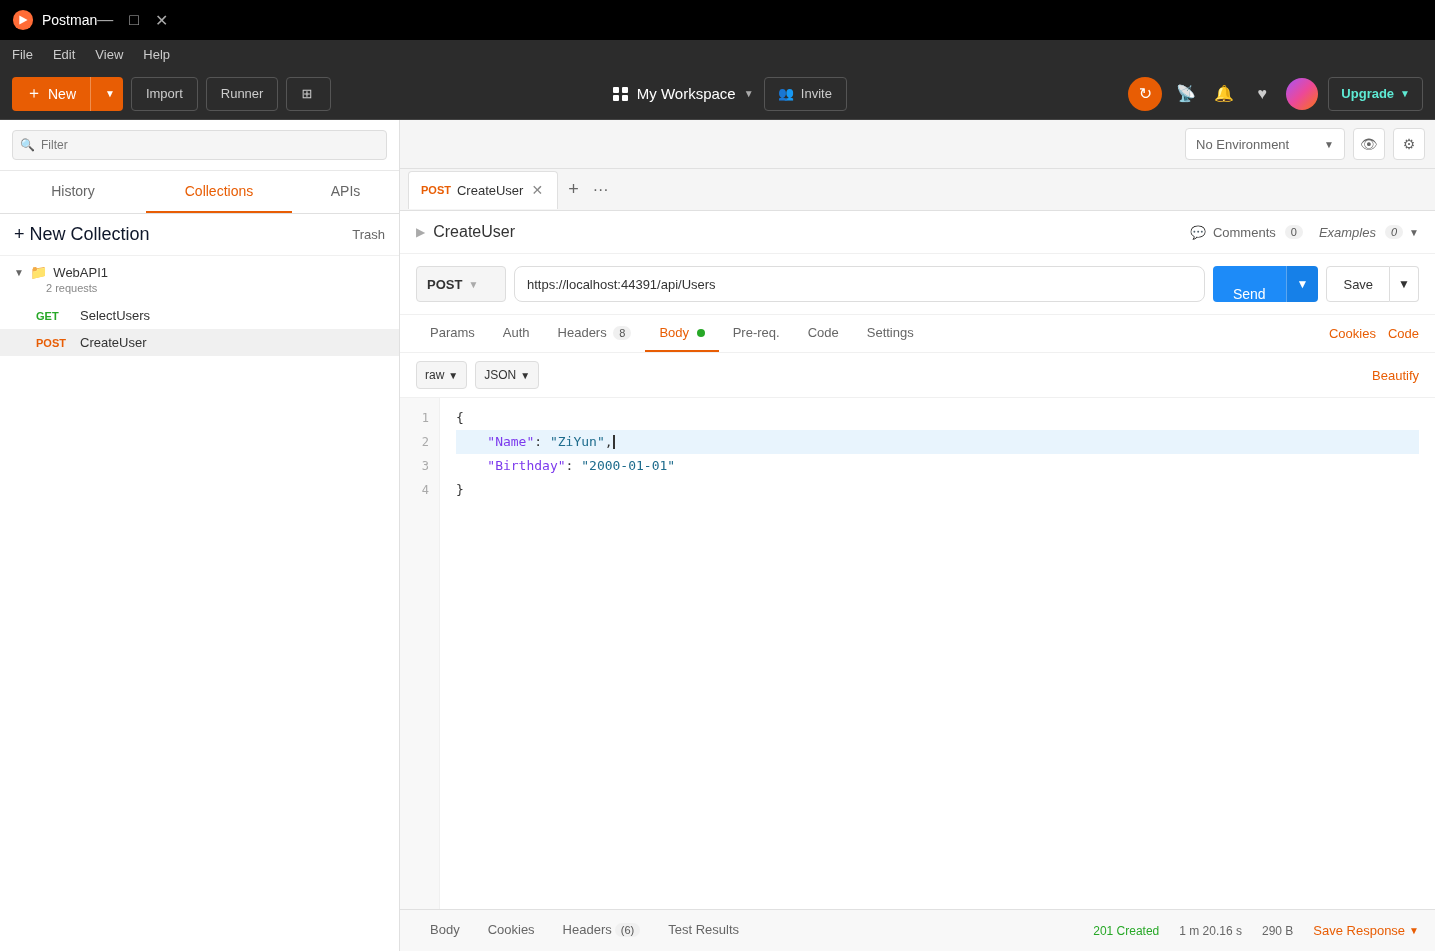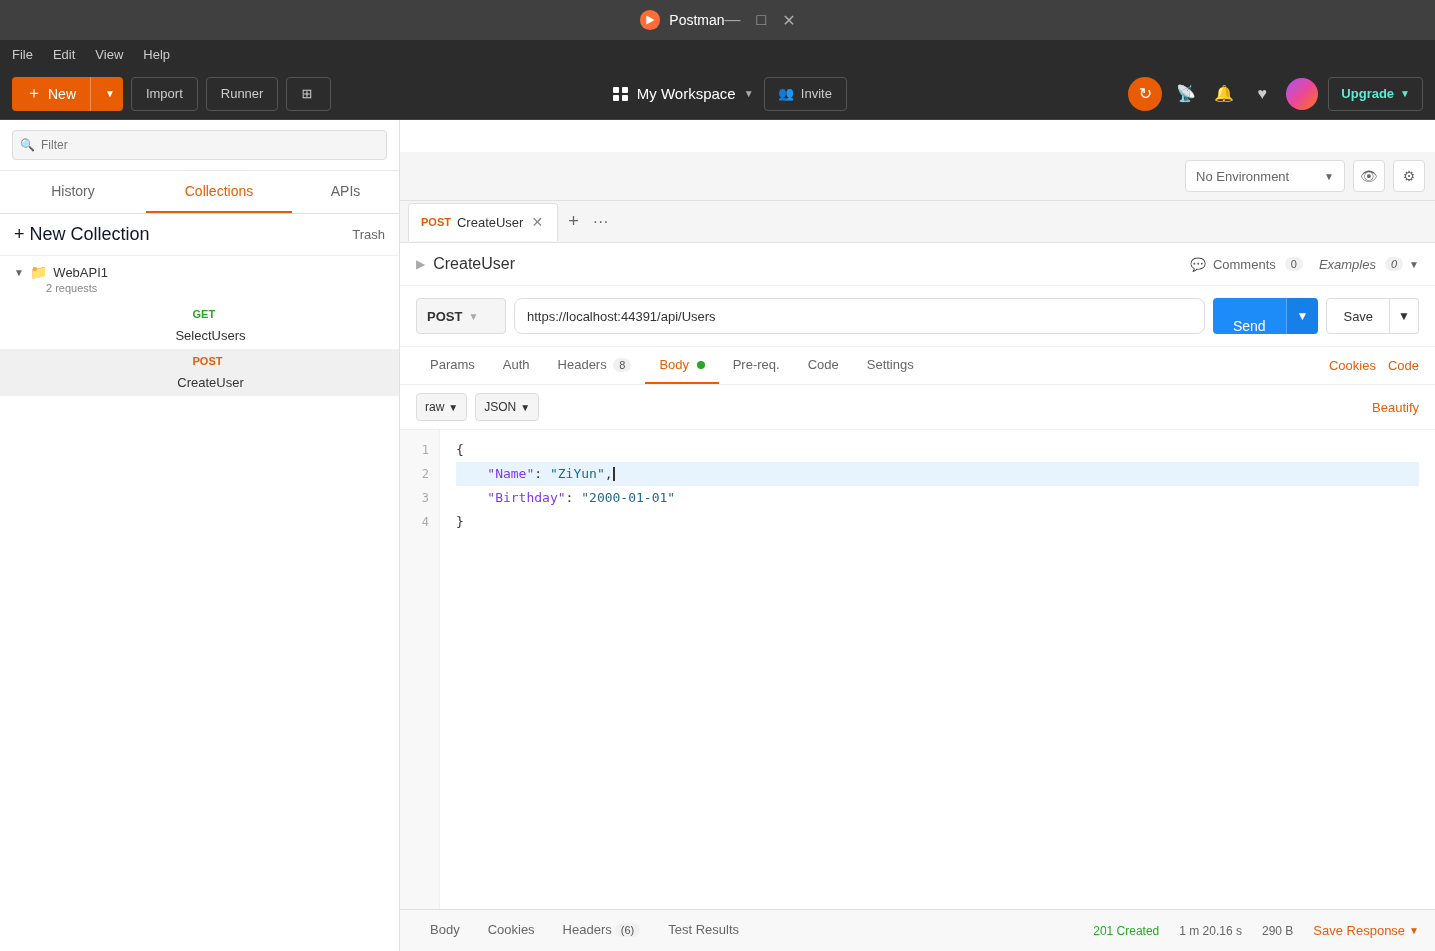--- a/index.html
+++ b/index.html
@@ -1,19 +1,19 @@
 <!DOCTYPE html>
 <html><head>
   <meta charset="utf-8">
   <style>
     * { box-sizing: border-box; margin: 0; padding: 0; }
     body { font-family: -apple-system, BlinkMacSystemFont, 'Segoe UI', sans-serif; font-size: 13px; background: #1a1a1a; color: #333; overflow: hidden; width: 1435px; height: 951px; }
 
     
-    #titlebar { background: #404040; height: 40px; display: flex; align-items: center; padding: 16px 12px; justify-content: center; }
+    #titlebar { background: #000000; height: 40px; display: flex; align-items: center; padding: 16px 12px; justify-content: flex-start; }
     #titlebar-left { display: flex; align-items: center; gap: 8px; color: #fff; font-size: 14px; }
     #titlebar-logo { width: 24px; height: 24px; }
     #titlebar-controls { display: flex; gap: 16px; color: #aaa; font-size: 18px; cursor: pointer; }
 
     
     #menubar { background: #2c2c2c; height: 28px; display: flex; align-items: center; padding: 0 12px; gap: 20px; color: #ccc; font-size: 13px; }
     #menubar span { cursor: pointer; }
 
     
     #toolbar { background: #2c2c2c; height: 52px; display: flex; align-items: center; padding: 0 12px; gap: 8px; border-bottom: 1px solid #444; }
@@ -46,21 +46,21 @@
     .sidebar-tab.active { color: #e85d04; border-bottom-color: #e85d04; font-weight: 500; }
     .apis-tab { flex: 0.7; }
     #sidebar-actions { display: flex; justify-content: space-between; align-items: center; padding: 10px 14px; border-bottom: 1px solid #f0f0f0; }
     .new-collection-btn { color: #0f172a; background: none; border: none; cursor: pointer; font-size: 18px; display: flex; align-items: center; gap: 4px; }
     .trash-btn { color: #666; background: none; border: none; cursor: pointer; font-size: 13px; }
     #sidebar-content { flex: 1; overflow-y: auto; }
     .collection-item { padding: 8px 14px; cursor: pointer; }
     .collection-header { display: flex; align-items: center; gap: 6px; }
     .collection-name { font-size: 13px; font-weight: 500; color: #333; }
     .collection-count { font-size: 11px; color: #888; }
-    .request-item { padding: 6px 14px 6px 36px; cursor: pointer; display: flex; align-items: center; gap: 8px; flex-direction: column; }
+    .request-item { padding: 6px 14px 6px 36px; cursor: pointer; display: flex; align-items: center; gap: 8px; }
     .request-item.active { background: #f0f0f0; }
     .method-badge { font-size: 11px; font-weight: 700; min-width: 36px; }
     .method-get { color: #27a827; }
     .method-post { color: #e85d04; }
     .request-name { font-size: 13px; color: #333; }
     .folder-icon { color: #666; font-size: 14px; }
     .chevron { color: #666; font-size: 10px; }
 
     
     #content { flex: 1; background: #fff; display: flex; flex-direction: column; overflow: hidden; }
@@ -260,21 +260,21 @@
       </div>
       <div class="request-item active">
         <span class="method-badge method-post">POST</span>
         <span class="request-name">CreateUser</span>
       </div>
     </div>
   </div>
 
   <div id="content">
 
-    <div style="display:flex;align-items:center;justify-content:flex-end;padding:8px 10px;background:#f5f5f5;border-bottom:1px solid #e0e0e0;gap:8px;margin-top:32px;">
+    <div style="display:flex;align-items:center;justify-content:flex-end;padding:8px 10px;background:#f5f5f5;border-bottom:1px solid #e0e0e0;gap:8px;">
       <div class="env-select">
         <span class="no-env-text">No Environment</span>
         <span class="dropdown-arrow">▼</span>
       </div>
       <div class="env-eye">
         <span style="font-size:14px;">👁</span>
       </div>
       <div class="env-gear">
         <span style="font-size:14px;">⚙</span>
       </div>

